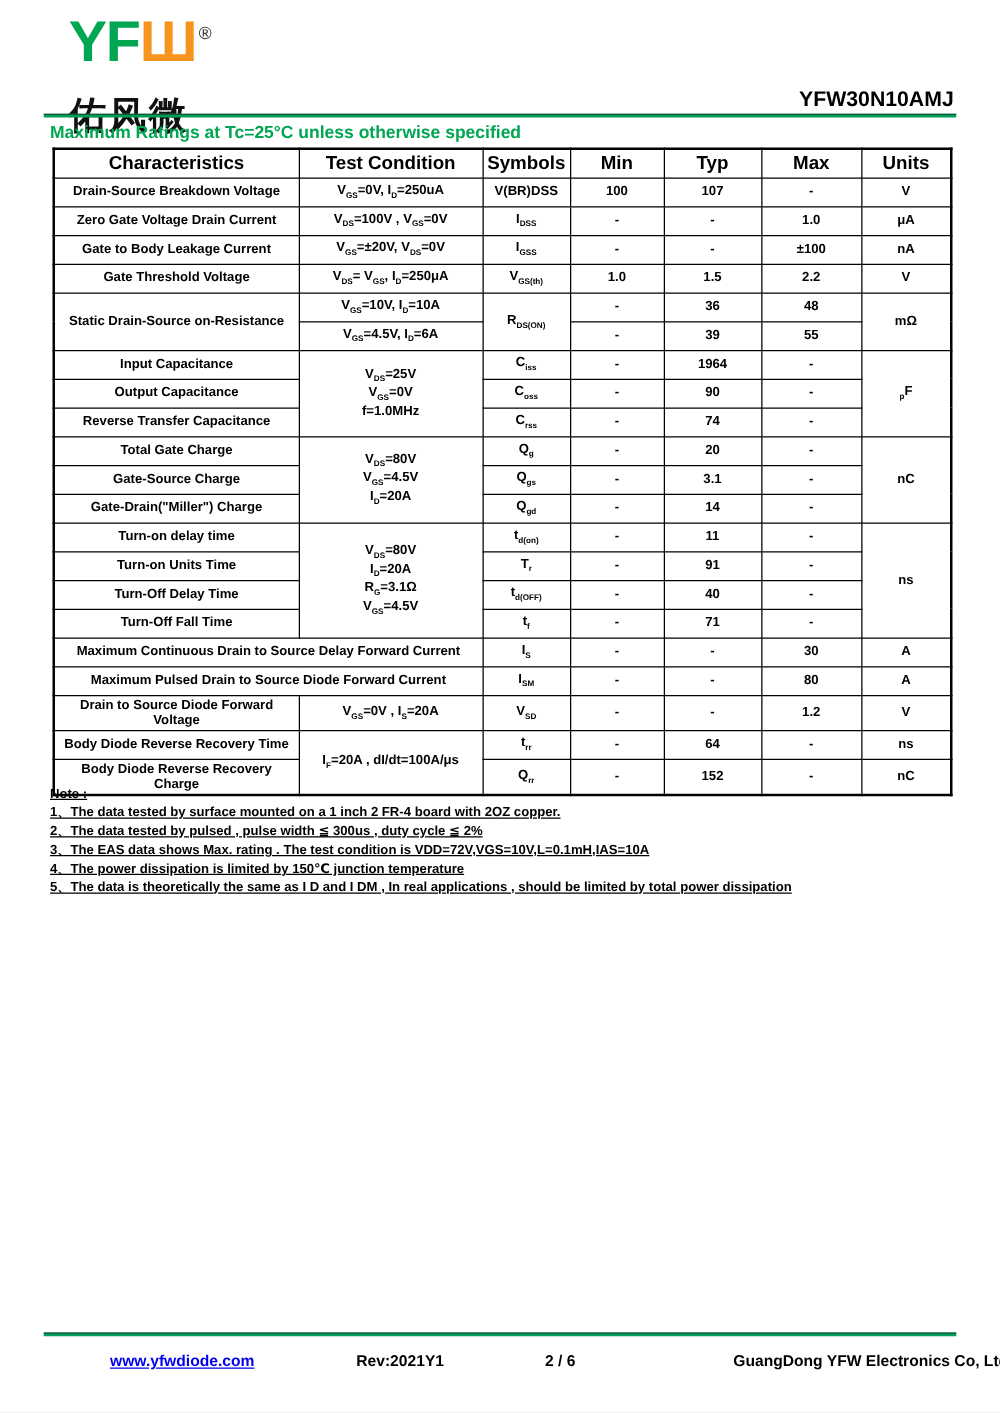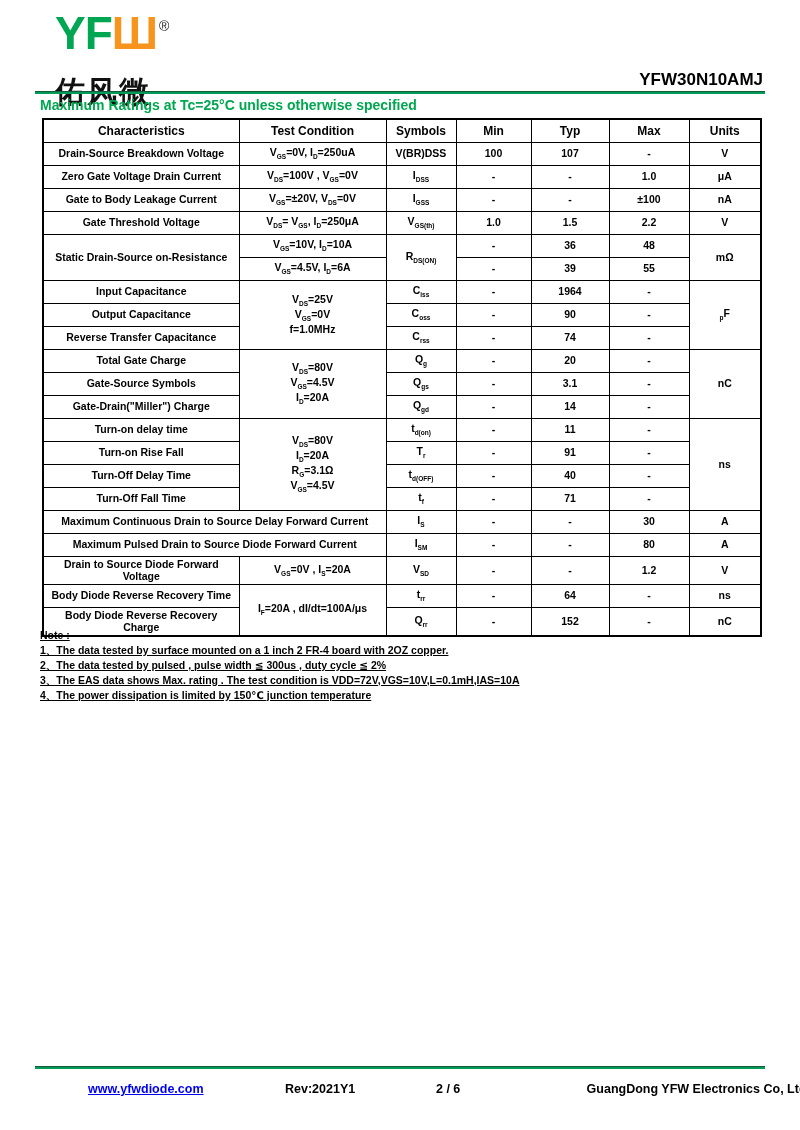--- a/index.html
+++ b/index.html
@@ -30,21 +30,21 @@
     position: absolute; top: 118px; left: 42px;
     width: 720px; border-collapse: collapse; table-layout: fixed;
     border: 2px solid #000;
   }
   table.ratings th, table.ratings td {
     border: 1px solid #000;
     font-size: 10.5px; font-weight: 700;
     text-align: center; vertical-align: middle;
     padding: 1px 3px; height: 23px; line-height: 1.2;
   }
-  table.ratings th { font-size: 12px; font-weight: 800; }
+  table.ratings th { font-size: 15px; font-weight: 800; }
   td.char { text-align: left; }
   td.sym  { font-size: 12px; font-weight: 800; }
   td.unit { font-size: 11px; font-weight: 800; }
   td.cond { font-weight: 700; }
   sub { font-size: 0.62em; }
 
   
   .notes { position: absolute; top: 628px; left: 40px; width: 720px; font-size: 10.5px; font-weight: 700; line-height: 1.42; }
   .notes .note-line { white-space: pre-wrap; text-decoration: underline; }
 
@@ -171,21 +171,21 @@
       <tr>
         <td class="char">Total Gate Charge</td>
         <td class="cond" rowspan="3">V<sub>DS</sub>=80V<br>V<sub>GS</sub>=4.5V<br>I<sub>D</sub>=20A</td>
         <td class="sym">Q<sub>g</sub></td>
         <td>-</td>
         <td>20</td>
         <td>-</td>
         <td class="unit" rowspan="3">nC</td>
       </tr>
       <tr>
-        <td class="char">Gate-Source Symbols</td>
+        <td class="char">Gate-Source Charge</td>
         <td class="sym">Q<sub>gs</sub></td>
         <td>-</td>
         <td>3.1</td>
         <td>-</td>
       </tr>
       <tr>
         <td class="char">Gate-Drain("Miller") Charge</td>
         <td class="sym">Q<sub>gd</sub></td>
         <td>-</td>
         <td>14</td>
@@ -194,21 +194,21 @@
       <tr>
         <td class="char">Turn-on delay time</td>
         <td class="cond" rowspan="4">V<sub>DS</sub>=80V<br>I<sub>D</sub>=20A<br>R<sub>G</sub>=3.1Ω<br>V<sub>GS</sub>=4.5V</td>
         <td class="sym">t<sub>d(on)</sub></td>
         <td>-</td>
         <td>11</td>
         <td>-</td>
         <td class="unit" rowspan="4">ns</td>
       </tr>
       <tr>
-        <td class="char">Turn-on Rise Fall</td>
+        <td class="char">Turn-on Units Time</td>
         <td class="sym">T<sub>r</sub></td>
         <td>-</td>
         <td>91</td>
         <td>-</td>
       </tr>
       <tr>
         <td class="char">Turn-Off  Delay Time</td>
         <td class="sym">t<sub>d(OFF)</sub></td>
         <td>-</td>
         <td>40</td>
@@ -265,20 +265,21 @@
       </tr>
     </tbody>
   </table>
 
   <div class="notes">
     <div class="note-line">Note :</div>
     <div class="note-line">1、The data tested by surface mounted on a 1 inch 2 FR-4 board with 2OZ copper.</div>
     <div class="note-line">2、The data tested by pulsed , pulse width ≦ 300us , duty cycle ≦ 2%</div>
     <div class="note-line">3、The EAS data shows Max. rating . The test condition is VDD=72V,VGS=10V,L=0.1mH,IAS=10A</div>
     <div class="note-line">4、The power dissipation is limited by 150℃ junction temperature</div>
+    <div class="note-line">5、The data is theoretically the same as I D and I DM , In real applications , should be limited by total power dissipation</div>
   </div>
 
   <div class="rule rule-bottom"></div>
   <div class="footer">
     <a href="#" class="footer-link">www.yfwdiode.com</a>
     <span class="footer-rev">Rev:2021Y1</span>
     <span class="footer-page">2 / 6</span>
     <span class="footer-company">GuangDong YFW Electronics Co, Ltd.</span>
   </div>
 

